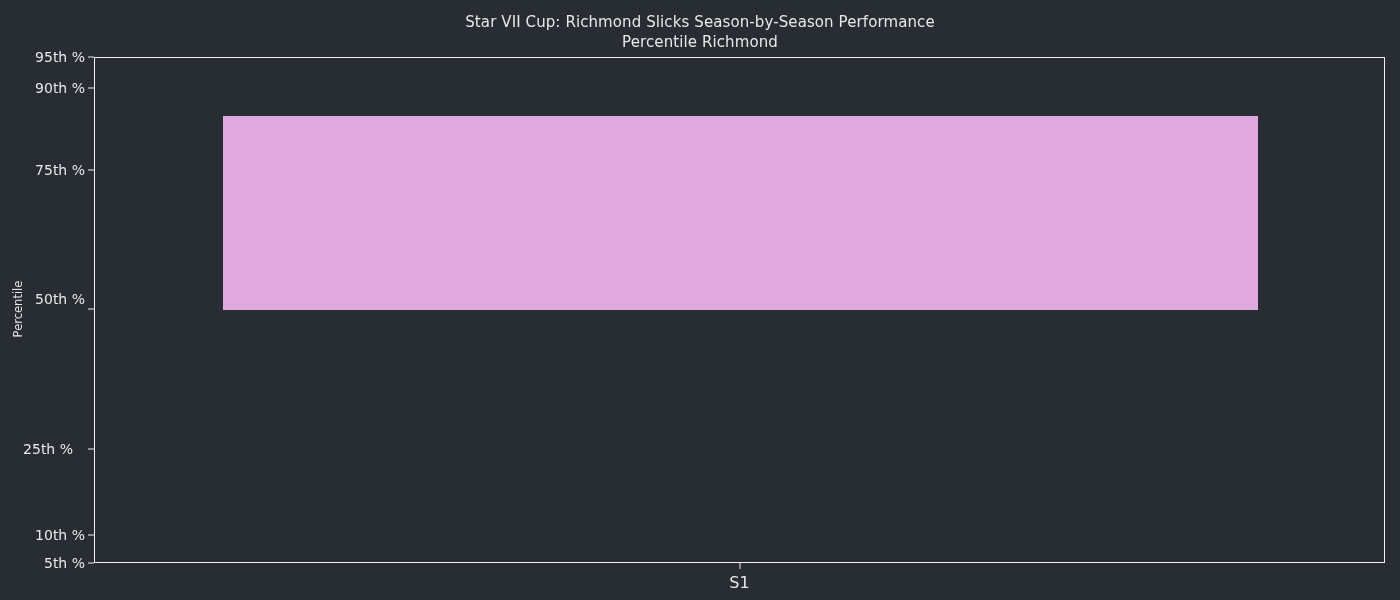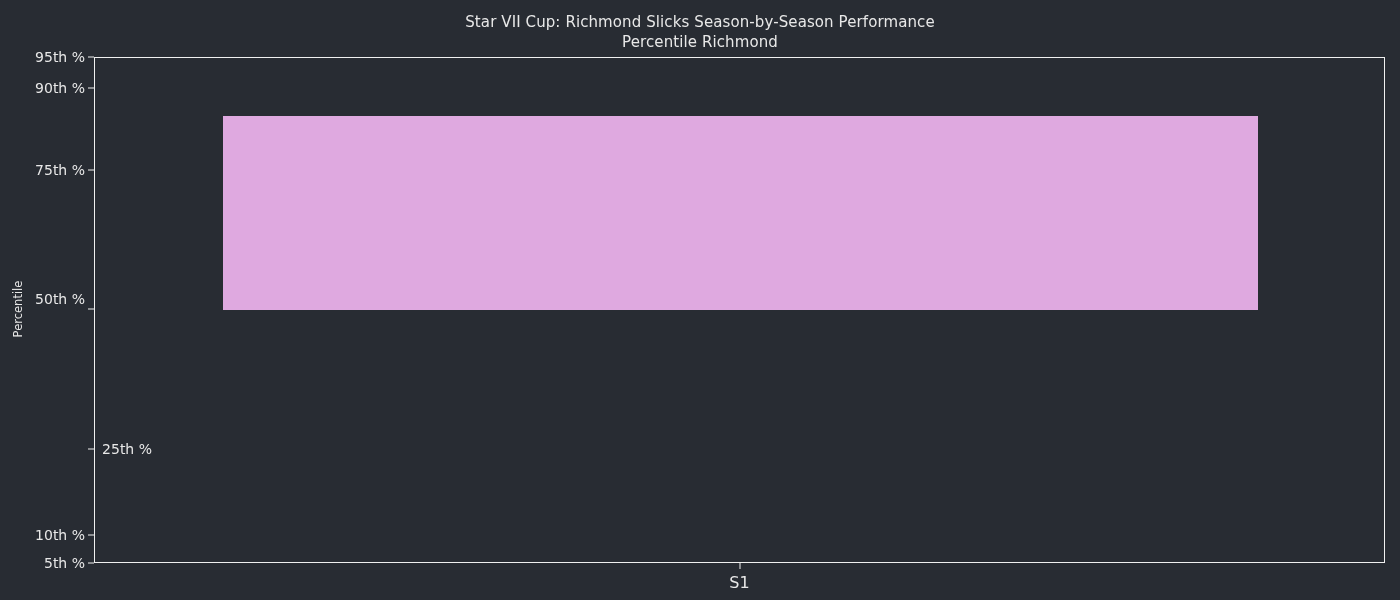--- a/index.html
+++ b/index.html
@@ -80,21 +80,21 @@
   <div id="yticks">
       <div class="ytick-mark" style="left: 88px; top: 57px;"></div>
       <div class="ytick-label" style="top: 57px; right: 1315px;">95th %</div>
       <div class="ytick-mark" style="left: 88px; top: 88px;"></div>
       <div class="ytick-label" style="top: 88px; right: 1315px;">90th %</div>
       <div class="ytick-mark" style="left: 88px; top: 170px;"></div>
       <div class="ytick-label" style="top: 170px; right: 1315px;">75th %</div>
       <div class="ytick-mark" style="left: 88px; top: 309px;"></div>
       <div class="ytick-label" style="top: 299px; right: 1315px;">50th %</div>
       <div class="ytick-mark" style="left: 88px; top: 449px;"></div>
-      <div class="ytick-label" style="top: 449px; right: 1248px;">25th %</div>
+      <div class="ytick-label" style="top: 449px; right: 1327px;">25th %</div>
       <div class="ytick-mark" style="left: 88px; top: 535px;"></div>
       <div class="ytick-label" style="top: 535px; right: 1315px;">10th %</div>
       <div class="ytick-mark" style="left: 88px; top: 563px;"></div>
       <div class="ytick-label" style="top: 563px; right: 1315px;">5th %</div>
     </div>
 
   <div id="xticks">
       <div class="xtick-mark" style="left: 739.5px; top: 563px;"></div>
       <div class="xtick-label" style="left: 739.5px; top: 573px;">S1</div>
     </div>

